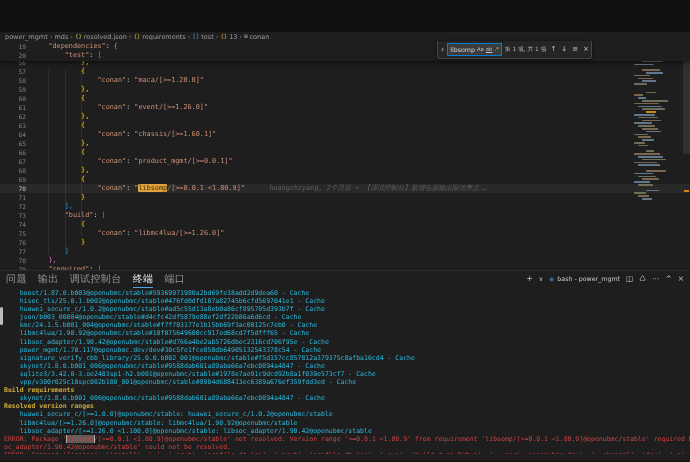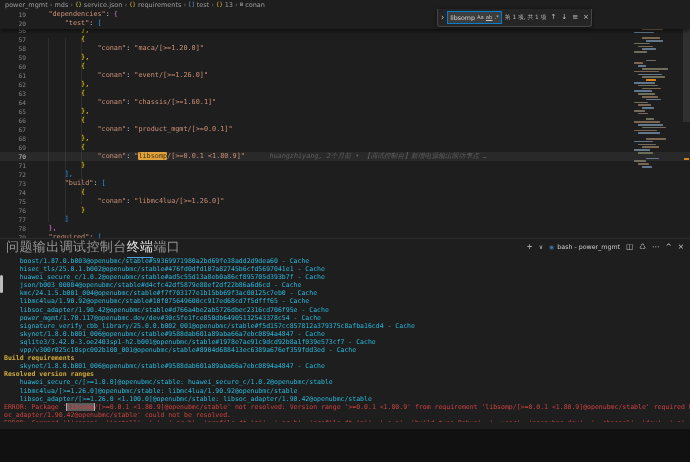--- a/index.html
+++ b/index.html
@@ -1,17 +1,17 @@
 <!DOCTYPE html>
 <html><head>
 <meta charset="utf-8">
 <style>
   html,body{margin:0;padding:0;background:#111;}
   #app{position:relative;width:690px;height:429px;background:#1e1e1e;overflow:hidden;
-       font-family:"DejaVu Sans",sans-serif;-webkit-font-smoothing:antialiased;}
+       font-family:"DejaVu Sans",sans-serif;margin-top:32px;-webkit-font-smoothing:antialiased;}
   
   #breadcrumb{position:absolute;top:0;left:0;right:0;height:10px;display:flex;align-items:center;
     padding-left:5px;font-size:6.5px;color:#9d9d9d;white-space:nowrap;}
   .crumb{display:inline-flex;align-items:center;gap:2px;cursor:default;}
   .crumb-sep{color:#6e6e6e;margin:0 2px;font-size:7px;line-height:1;}
   .ci{font-family:"DejaVu Sans Mono",monospace;font-size:5.5px;line-height:1;}
   .ci.json-file{color:#cbcb41}.ci.object{color:#e2b341}.ci.array{color:#6ca3d8}.ci.string{color:#b8b8b8}
   
   #editor{position:absolute;top:10px;left:0;right:0;height:228px;background:#1e1e1e;overflow:hidden;}
   .guide{position:absolute;top:28px;width:1px;height:184px;background:#2e2e2e;}
@@ -41,21 +41,21 @@
   .fw-input{width:68px;height:11px;background:#3c3c3c;border:1px solid #007fd4;display:flex;
     align-items:center;padding:0 2px;gap:2px;}
   .fw-query{flex:1;font-size:6.3px;color:#d8d8d8;overflow:hidden;}
   .fw-opt{font-size:5.3px;color:#c5c5c5;line-height:1;}
   .fw-opt.ww{text-decoration:underline;}
   .fw-results{font-size:5.8px;color:#b4b4b4;white-space:nowrap;}
   .fw-btn{color:#c5c5c5;font-size:7px;line-height:1;padding:0 1px;}
   
   #panel{position:absolute;top:238px;left:0;right:0;bottom:7px;background:#1e1e1e;border-top:1px solid #2b2b2b;}
   #panel-head{height:15px;display:flex;align-items:center;justify-content:space-between;padding:0 6px;}
-  #ptabs{display:flex;font-size:13px;color:#969696;letter-spacing:.4px;}
+  #ptabs{display:flex;gap:11px;font-size:10px;color:#969696;letter-spacing:.4px;}
   .ptab{padding:2px 0 1px 0;}
   .ptab.active{color:#e7e7e7;border-bottom:1px solid #4fa3e3;}
   #pacts{display:flex;align-items:center;gap:6px;color:#c5c5c5;font-size:7.5px;}
   .term-tab{display:flex;align-items:center;gap:3px;font-size:6.3px;color:#cccccc;}
   .term-ic{color:#3b74a8;font-size:6px;}
   #term{position:absolute;top:15px;left:0;right:0;bottom:0;overflow:hidden;padding:3px 0 0 4px;
     font:6.5px/8.1px "DejaVu Sans Mono",monospace;white-space:pre;}
   .t-line{height:8.1px;overflow:hidden;}
   .t-cyan{color:#29b8db}.t-yel{color:#cdab3a;font-weight:bold}
   .t-red{color:#cd4242}.t-white{color:#cccccc}.t-circ{color:#6f6f6f}
@@ -77,21 +77,21 @@
       <span class="crumb">
         <span>power_mgmt</span>
       </span>
       <span class="crumb-sep">›</span>
       <span class="crumb">
         <span>mds</span>
       </span>
       <span class="crumb-sep">›</span>
       <span class="crumb">
         <span class="ci json-file">{}</span>
-        <span>service.json</span>
+        <span>resolved.json</span>
       </span>
       <span class="crumb-sep">›</span>
       <span class="crumb">
         <span class="ci object">{}</span>
         <span>requirements</span>
       </span>
       <span class="crumb-sep">›</span>
       <span class="crumb">
         <span class="ci array">[]</span>
         <span>test</span>

